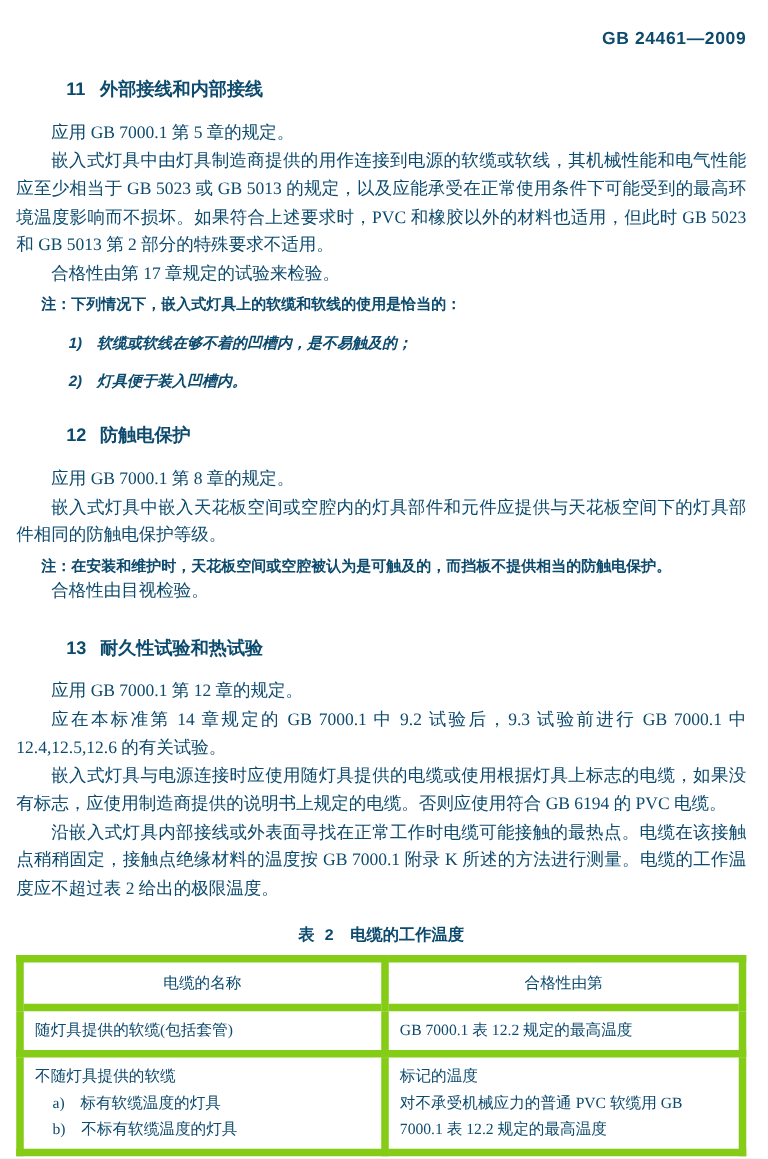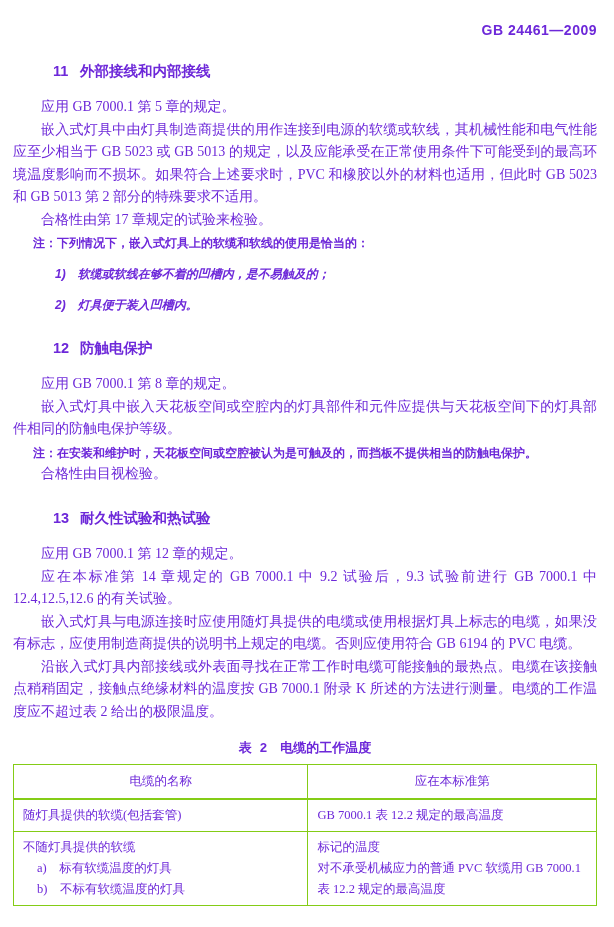--- a/index.html
+++ b/index.html
@@ -5,21 +5,21 @@
   html, body { margin: 0; padding: 0; background: #e8e8e8; }
   .page {
     position: relative;
     width: 614px;
     height: 927px;
     margin: 0 auto;
     background: #ffffff;
     box-sizing: border-box;
     padding: 22px 17px 0 13px;
     font-family: "Liberation Serif", "DejaVu Serif", serif;
-    color: #6d28d9;
+    color: #0c4a6e;
     overflow: hidden;
   }
   .doc-header {
     text-align: right;
     font-family: "Liberation Sans", "DejaVu Sans", sans-serif;
     font-weight: bold;
     font-size: 14px;
     letter-spacing: 0.5px;
     margin-bottom: 6px;
   }
@@ -60,21 +60,21 @@
     margin: 16px 0 7px 0;
   }
   table.tbl {
     width: 100%;
     border-collapse: collapse;
     border: 1.6px solid #222;
     font-size: 12.5px;
     table-layout: fixed;
   }
   table.tbl th, table.tbl td {
-    border: 1px solid #84cc16;
+    border: 6px solid #84cc16;
     padding: 5px 9px;
     font-weight: normal;
     vertical-align: top;
     line-height: 21px;
   }
   table.tbl th {
     text-align: center;
     border-bottom-width: 2px;
     padding: 6px 9px;
   }
@@ -126,21 +126,21 @@
 
   <div class="tbl-caption">表 2　电缆的工作温度</div>
   <table class="tbl">
     <colgroup>
       <col class="col-name">
       <col class="col-temp">
     </colgroup>
     <thead>
       <tr>
         <th>电缆的名称</th>
-        <th>应在本标准第</th>
+        <th>合格性由第</th>
       </tr>
     </thead>
     <tbody>
       <tr>
         <td>随灯具提供的软缆(包括套管)</td>
         <td>GB 7000.1 表 12.2 规定的最高温度</td>
       </tr>
       <tr>
         <td>
           <p class="cell-line">不随灯具提供的软缆</p>

